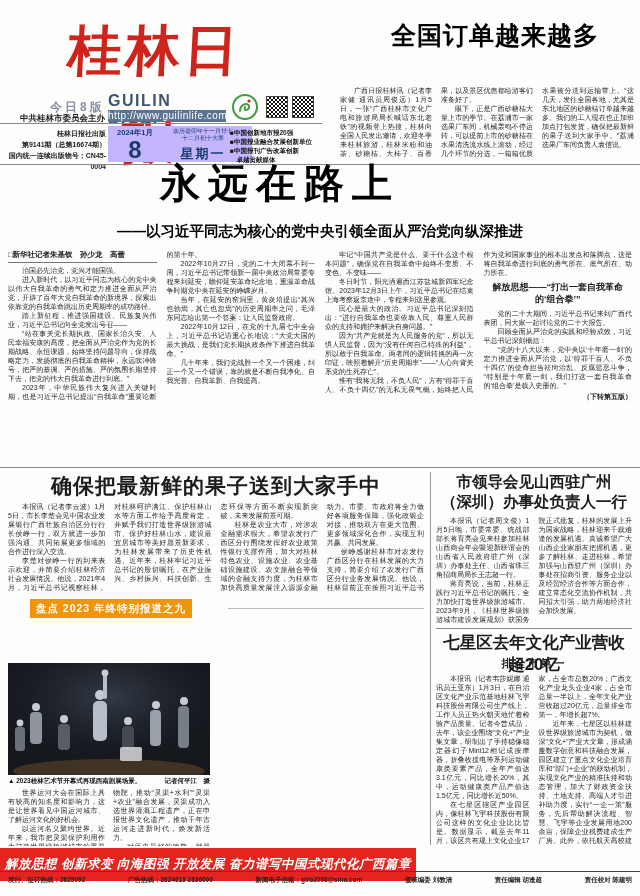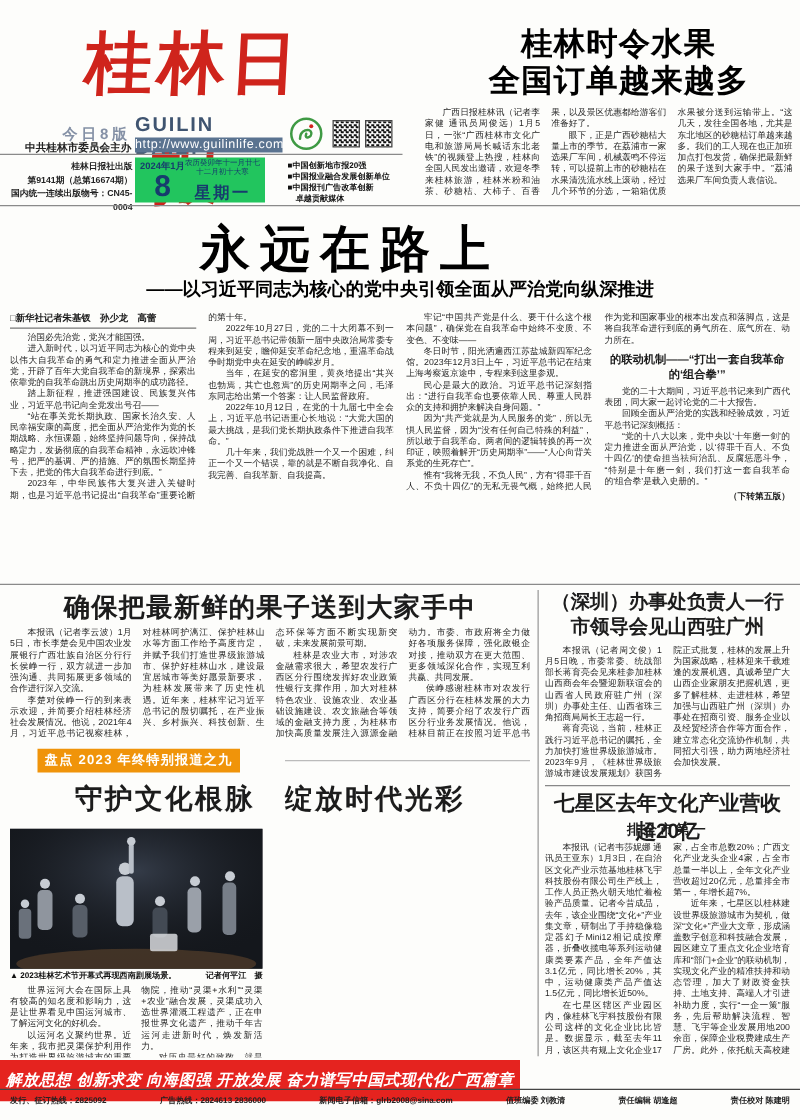--- a/index.html
+++ b/index.html
@@ -10,21 +10,21 @@
   .masthead-title{left:46px;top:6px;width:218px;height:88px;font-family:"DejaVu Serif",serif;
     font-size:54px;font-weight:900;color:#cf241c;letter-spacing:4px;line-height:88px;text-align:center;
     transform:skewX(-3deg);}
   .edition-note{left:50px;top:99px;width:60px;font-size:12px;font-weight:bold;color:#8591a6;letter-spacing:3px;}
   .organizer{left:20px;top:113px;width:95px;font-size:8.5px;font-weight:bold;color:#222;}
   .en-title{left:108px;top:92px;width:120px;font-size:16px;font-weight:bold;color:#3f5470;letter-spacing:1.5px;}
   .url-bar{left:108px;top:110px;width:118px;height:12px;background:#5a7390;color:#fff;
     font-size:10px;line-height:12px;text-align:center;letter-spacing:.5px;}
   .hrule{background:#8a8a8a;height:1px;}
   .pub-info{left:8px;top:128px;width:98px;font-size:7px;line-height:11px;text-align:right;color:#222;font-weight:bold;}
-  .date-box{left:108px;top:126px;width:104px;height:36px;background:#22c55e;color:#173c6d;
+  .date-box{left:108px;top:126px;width:144px;height:36px;background:#c4b5fd;color:#173c6d;
     display:flex;padding:2px 4px;box-sizing:border-box;}
   .date-left{width:46px;display:flex;flex-direction:column;align-items:center;}
   .date-month{font-size:7.5px;font-weight:bold;white-space:nowrap;}
   .date-day{font-size:24px;font-weight:900;line-height:24px;}
   .date-right{flex:1;display:flex;flex-direction:column;align-items:center;}
   .lunar{font-size:6px;line-height:7px;white-space:nowrap;}
   .weekday{font-size:13px;font-weight:900;margin-top:3px;letter-spacing:2px;}
   .logo-badge{left:232px;top:94px;width:26px;height:26px;border:2px solid #3f9a44;border-radius:50%;box-sizing:border-box;}
   .logo-badge svg{display:block;}
   .qr{top:96px;width:22px;height:22px;border:1px solid #444;box-sizing:border-box;
@@ -33,21 +33,21 @@
   
   .fruit-headline{left:356px;top:20px;width:278px;font-size:25px;font-weight:900;line-height:30px;
     text-align:center;letter-spacing:1px;color:#000;}
   .fruit-body{left:340px;top:86px;width:294px;height:76px;column-count:3;column-gap:9px;overflow:hidden;}
   
   .para{margin:0;font-size:7px;line-height:9px;text-align:justify;text-indent:2em;color:#262626;}
   .byline{font-size:7.5px;font-weight:bold;margin:0 0 3px 0;padding-bottom:2px;border-bottom:1px solid #777;}
   .subhead{font-size:9px;font-weight:900;text-align:center;line-height:12px;margin:4px 0;text-indent:0;}
   .continued{font-size:7px;font-weight:bold;text-align:right;margin:2px 0 0 0;}
   
-  .main-headline{left:0;top:172px;width:560px;font-size:40px;font-weight:900;letter-spacing:8px;
+  .main-headline{left:0;top:156px;width:560px;font-size:40px;font-weight:900;letter-spacing:8px;
     text-align:center;color:#000;}
   .main-subtitle{left:0;top:222px;width:640px;font-size:14.5px;font-weight:900;text-align:center;color:#000;}
   .main-body{left:8px;top:250px;width:624px;height:212px;column-count:4;column-gap:10px;overflow:hidden;}
   
   .mid-left-headline{left:8px;top:472px;width:416px;font-size:21px;font-weight:900;text-align:center;letter-spacing:1px;}
   .mid-left-body{left:8px;top:502px;width:416px;height:95px;column-count:4;column-gap:9px;overflow:hidden;}
   .mid-right-headline{left:436px;top:472px;width:196px;font-size:15.5px;font-weight:900;text-align:center;line-height:20px;}
   .mid-right-body{left:436px;top:516px;width:196px;height:108px;column-count:2;column-gap:9px;overflow:hidden;}
   .vdivider{left:430px;top:472px;width:1px;height:373px;background:#999;}
   
@@ -119,21 +119,20 @@
   <div class="abs qr" style="left:292px;"></div>
 
   <div class="abs honors">
       <p class="honor-line" style="margin: 0px; text-indent: 0px;">■中国创新地市报20强</p>
       <p class="honor-line" style="margin: 0px; text-indent: 0px;">■中国报业融合发展创新单位</p>
       <p class="honor-line" style="margin: 0px; text-indent: 0px;">■中国报刊广告改革创新</p>
       <p class="honor-line" style="margin: 0px; text-indent: 0px;">　卓越贡献媒体</p>
     </div>
 
   <div class="abs fruit-headline">
-    <div>桂林时令水果</div>
     <div>全国订单越来越多</div>
   </div>
   <div class="abs fruit-body">
       <p class="para">广西日报桂林讯（记者李家健 通讯员周俊远）1月5日，一张“广西桂林市文化广电和旅游局局长喊话东北老铁”的视频登上热搜，桂林向全国人民发出邀请，欢迎冬季来桂林旅游，桂林米粉和油茶、砂糖桔、大柿子、百香果，以及景区优惠都给游客们准备好了。</p>
       <p class="para">眼下，正是广西砂糖桔大量上市的季节。在荔浦市一家选果厂车间，机械轰鸣不停运转，可以提前上市的砂糖桔在水果清洗流水线上滚动，经过几个环节的分选，一箱箱优质水果被分送到运输带上。“这几天，发往全国各地，尤其是东北地区的砂糖桔订单越来越多。我们的工人现在也正加班加点打包发货，确保把最新鲜的果子送到大家手中。”荔浦选果厂车间负责人袁信说。</p>
     </div>
 
   <div class="abs hrule toprule"></div>
 
   <div class="abs main-headline">永远在路上</div>
@@ -151,52 +150,51 @@
         <p class="para">2022年10月27日，党的二十大闭幕不到一周，习近平总书记带领新一届中央政治局常委专程来到延安，瞻仰延安革命纪念地，重温革命战争时期党中央在延安的峥嵘岁月。</p>
         <p class="para">当年，在延安的窑洞里，黄炎培提出“其兴也勃焉，其亡也忽焉”的历史周期率之问，毛泽东同志给出第一个答案：让人民监督政府。</p>
         <p class="para">2022年10月12日，在党的十九届七中全会上，习近平总书记语重心长地说：“大党大国的最大挑战，是我们党长期执政条件下推进自我革命。”</p>
         <p class="para">几十年来，我们党战胜一个又一个困难，纠正一个又一个错误，靠的就是不断自我净化、自我完善、自我革新、自我提高。</p>
         <p class="para">牢记“中国共产党是什么、要干什么这个根本问题”，确保党在自我革命中始终不变质、不变色、不变味——</p>
         <p class="para">冬日时节，阳光洒遍西江苏盐城新四军纪念馆。2023年12月3日上午，习近平总书记在结束上海考察返京途中，专程来到这里参观。</p>
         <p class="para">民心是最大的政治。习近平总书记深刻指出：“进行自我革命也要依靠人民、尊重人民群众的支持和拥护来解决自身问题。”</p>
         <p class="para">因为“共产党就是为人民服务的党”，所以无惧人民监督，因为“没有任何自己特殊的利益”，所以敢于自我革命。两者间的逻辑转换的再一次印证，映照着解开“历史周期率”——“人心向背关系党的生死存亡”。</p>
         <p class="para">惟有“我将无我，不负人民”，方有“得罪千百人、不负十四亿”的无私无畏气概，始终把人民作为党和国家事业的根本出发点和落脚点，这是将自我革命进行到底的勇气所在、底气所在、动力所在。</p>
       </div>
-    <p class="subhead">的联动机制——“打出一套自我革命的‘组合拳’”</p>
+    <p class="subhead">解放思想——“打出一套自我革命的‘组合拳’”</p>
     <div>
         <p class="para">党的二十大期间，习近平总书记来到广西代表团，同大家一起讨论党的二十大报告。</p>
         <p class="para">回顾全面从严治党的实践和经验成效，习近平总书记深刻概括：</p>
         <p class="para">“党的十八大以来，党中央以‘十年磨一剑’的定力推进全面从严治党，以‘得罪千百人、不负十四亿’的使命担当祛疴治乱、反腐惩恶斗争，“特别是十年磨一剑，我们打这一套自我革命的‘组合拳’是载入史册的。”</p>
       </div>
     <p class="continued">（下转第五版）</p>
   </div>
 
   <div class="abs hrule midrule"></div>
   <div class="abs vdivider"></div>
 
   <div class="abs mid-left-headline">确保把最新鲜的果子送到大家手中</div>
   <div class="abs mid-left-body">
       <p class="para">本报讯（记者李云波）1月5日，市长李楚会见中国农业发展银行广西壮族自治区分行行长侯峥一行，双方就进一步加强沟通、共同拓展更多领域的合作进行深入交流。</p>
       <p class="para">李楚对侯峥一行的到来表示欢迎，并简要介绍桂林经济社会发展情况。他说，2021年4月，习近平总书记视察桂林，对桂林呵护漓江、保护桂林山水等方面工作给予高度肯定，并赋予我们打造世界级旅游城市、保护好桂林山水，建设最宜居城市等美好愿景新要求，为桂林发展带来了历史性机遇。近年来，桂林牢记习近平总书记的殷切嘱托，在产业振兴、乡村振兴、科技创新、生态环保等方面不断实现新突破，未来发展前景可期。</p>
       <p class="para">桂林是农业大市，对涉农金融需求很大，希望农发行广西区分行围绕发挥好农业政策性银行支撑作用，加大对桂林特色农业、设施农业、农业基础设施建设、农文旅融合等领域的金融支持力度，为桂林市加快高质量发展注入源源金融动力。市委、市政府将全力做好各项服务保障，强化政银企对接，推动双方在更大范围、更多领域深化合作，实现互利共赢、共同发展。</p>
       <p class="para">侯峥感谢桂林市对农发行广西区分行在桂林发展的大力支持，简要介绍了农发行广西区分行业务发展情况。他说，桂林目前正在按照习近平总书记的指示要求，全力打造世界级旅游城市，各方面的发展机遇很多，是农发行服务地方经济社会发展的重要发力点。农发行广西区分行将充分发挥自身优势和职能作用，积极对接桂林发展需求，加大金融支持力度，创新金融服务模式，以优质金融产品和政策金融服务助力桂林经济社会高质量发展。</p>
     </div>
 
   <div class="abs mid-right-headline">
+    <div>市领导会见山西驻广州</div>
     <div>（深圳）办事处负责人一行</div>
-    <div>市领导会见山西驻广州</div>
   </div>
   <div class="abs mid-right-body">
       <p class="para">本报讯（记者周文俊）1月5日晚，市委常委、统战部部长蒋育亮会见来桂参加桂林山西商会年会暨迎新联谊会的山西省人民政府驻广州（深圳）办事处主任、山西省珠三角招商局局长王志超一行。</p>
       <p class="para">蒋育亮说，当前，桂林正践行习近平总书记的嘱托，全力加快打造世界级旅游城市。2023年9月，《桂林世界级旅游城市建设发展规划》获国务院正式批复，桂林的发展上升为国家战略，桂林迎来千载难逢的发展机遇。真诚希望广大山西企业家朋友把握机遇，更多了解桂林、走进桂林，希望加强与山西驻广州（深圳）办事处在招商引资、服务企业以及经贸经济合作等方面合作，建立常态化交流协作机制，共同招大引强，助力两地经济社会加快发展。</p>
     </div>
 
   <div class="abs badge">盘点 2023 年终特别报道之九</div>
   <div class="abs badge-rule"></div>
-  <div class="abs culture-headline">守护文化根脉　绽放时代光彩</div>
 
   <div class="abs culture-grid">
     <div class="cg-col1">
       <p class="byline">□本报记者　张婷婷</p>
       <div>
           <p class="para">隆冬时节，桂林满绿依旧，色彩斑斓，涌动着无穷的诗意盎然。</p>
           <p class="para">站在龙脊梯田观景台，远处青山环绕、脚下云雾缭绕，层叠的梯田与错落的村寨相映成趣；灵渠蜿蜒古韵悠悠，水流潺潺向下奔流，在阳光的照耀下如同一条银光闪烁的飘带；靖江王城古村巍然，威严雄伟。穿行其间，置身其中犹如穿越历史——人类三大古水利工程的遗迹、文化的传承。</p>
           <p class="para">回望2023年，桂林积极发挥历史文化名城优势，坚持保护传承、推陈出新，推动文化事业发展和文创城规划力，全力推进打造世界级旅游城市驶入快车道。</p>
         </div>
 

